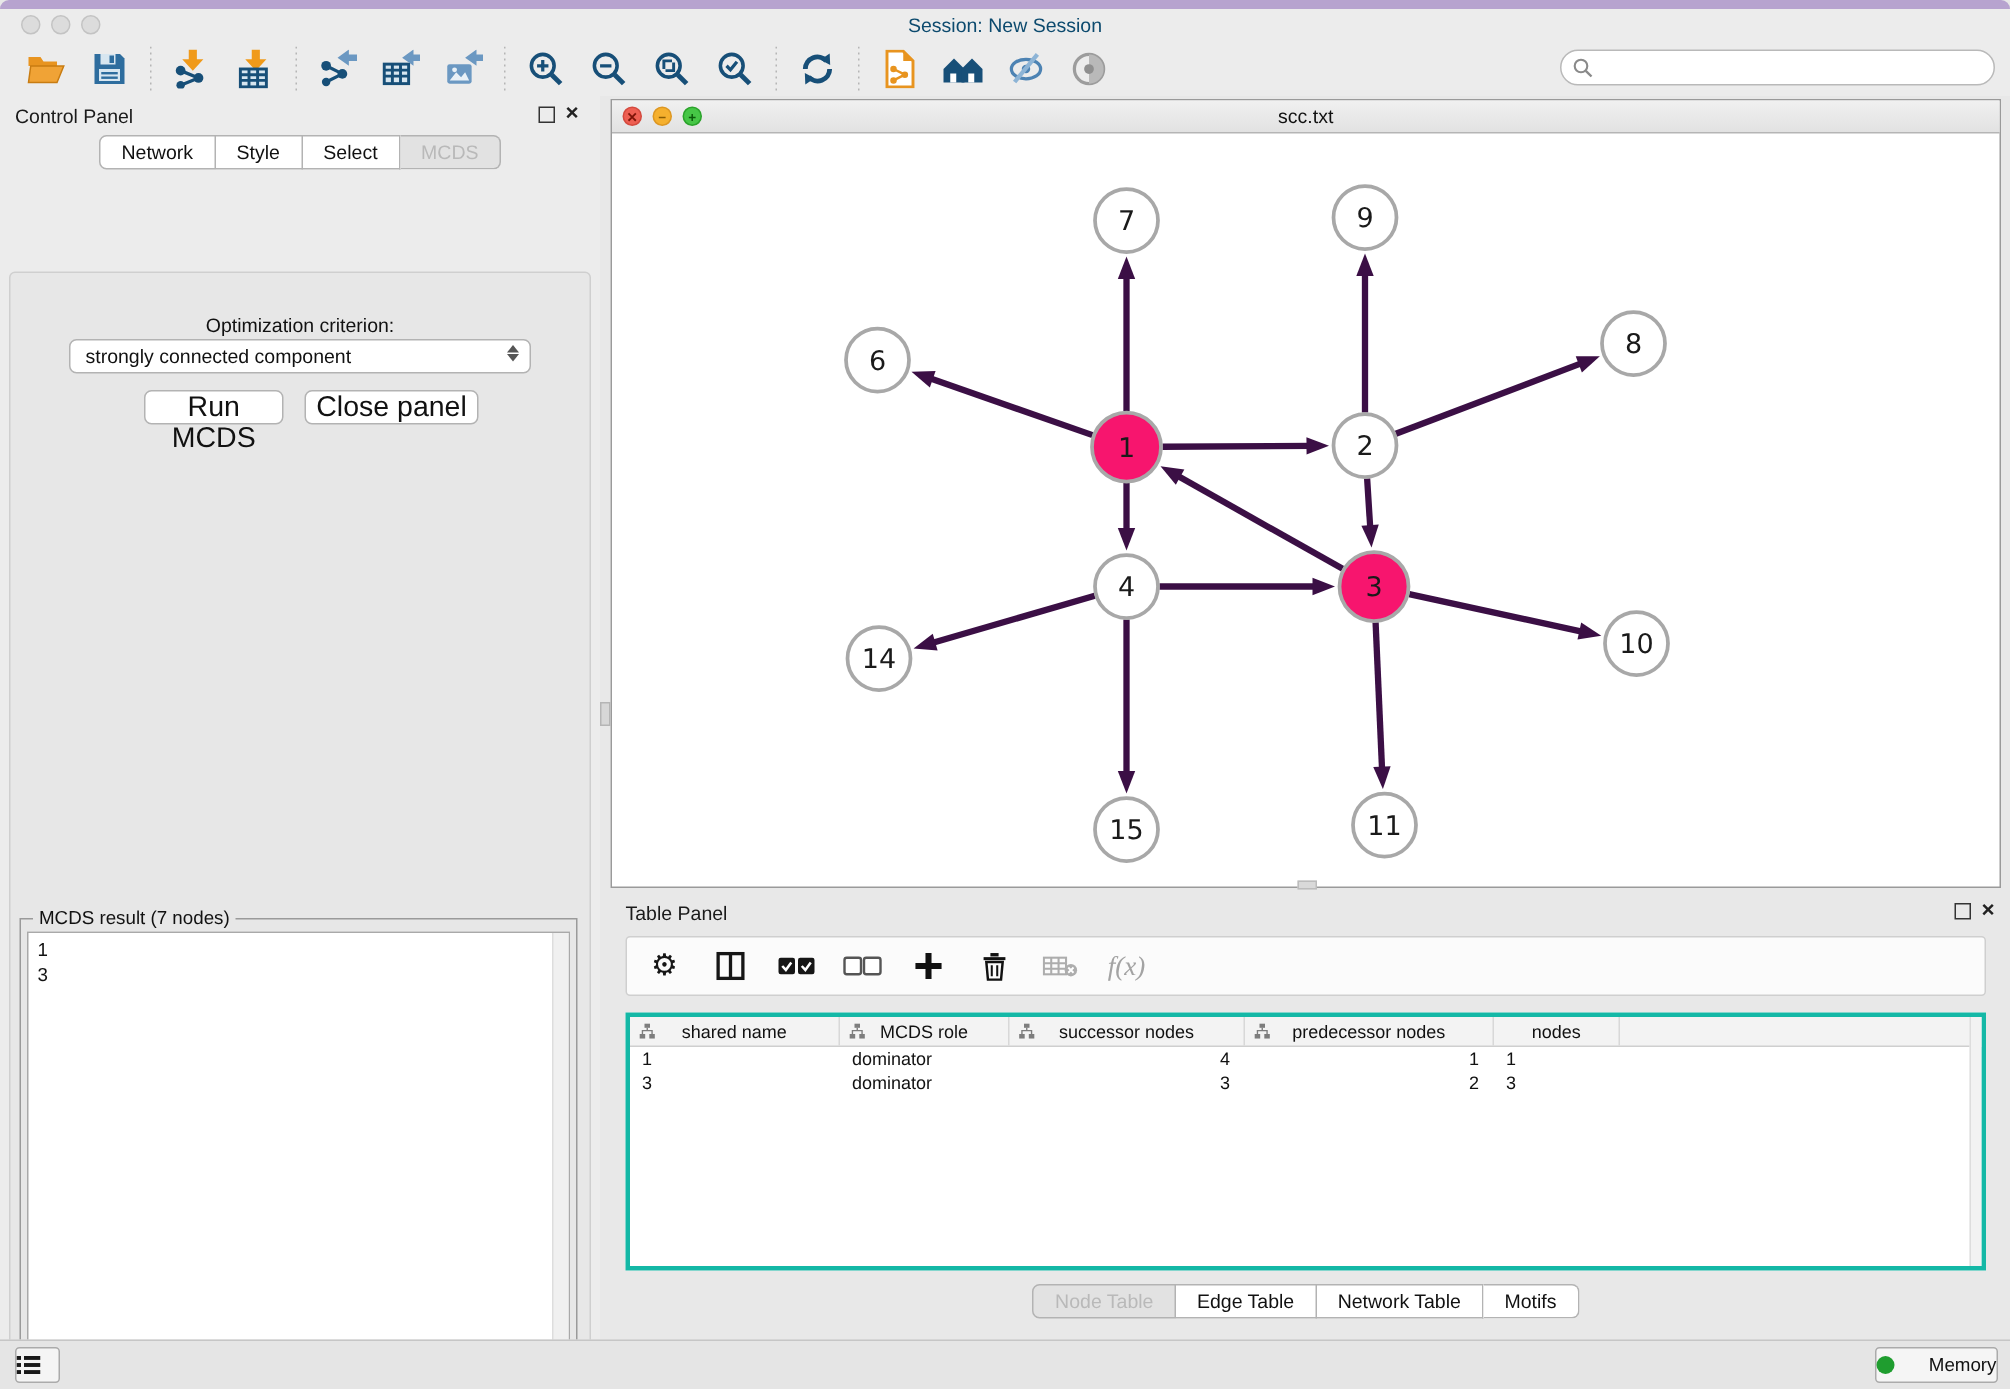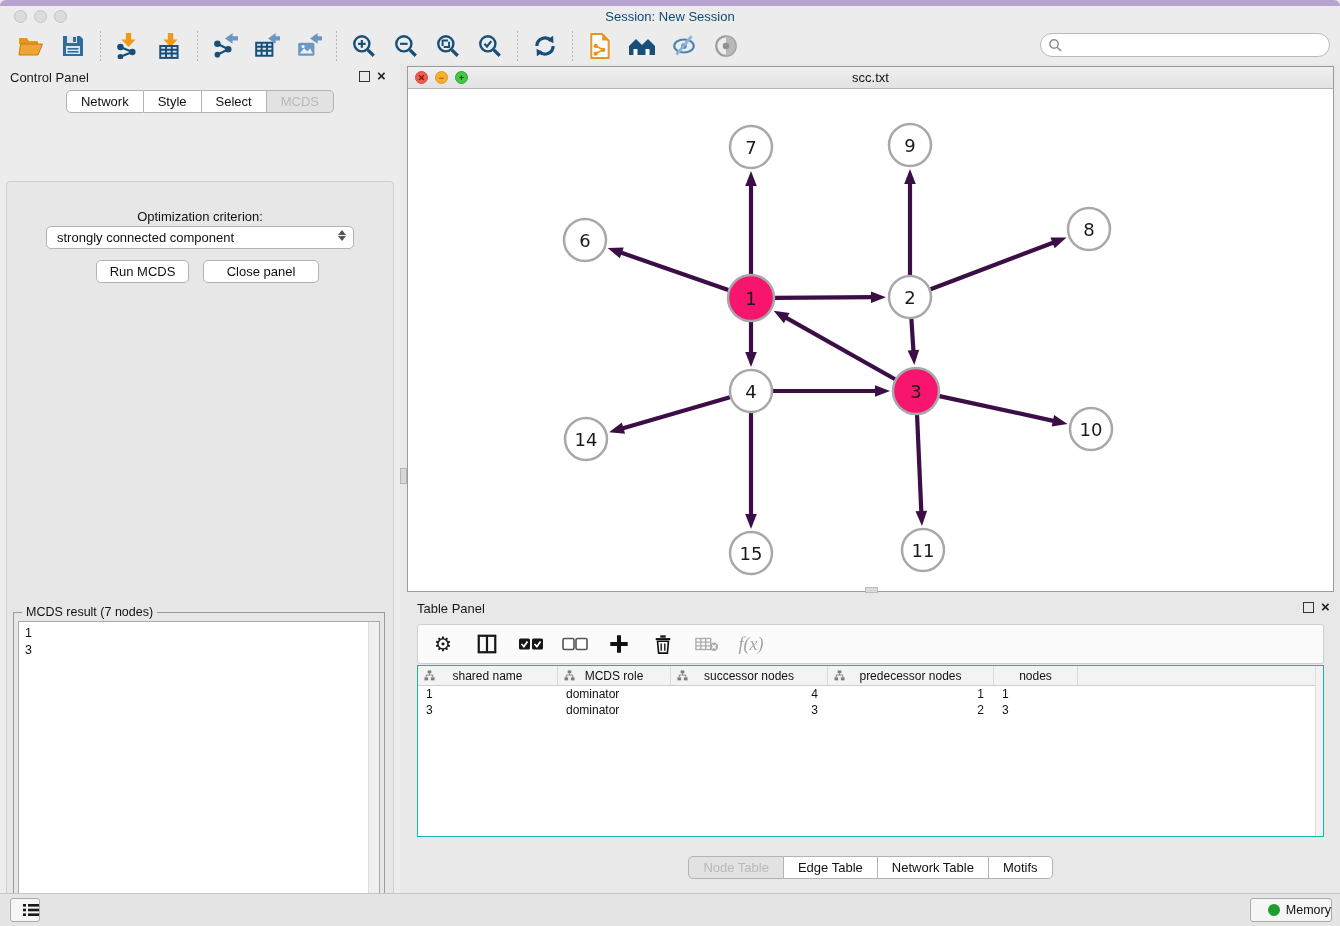--- a/index.html
+++ b/index.html
@@ -32,21 +32,21 @@
   .seg:first-child { border-left:1px solid #b3b3b3; border-radius:5px 0 0 5px; }
   .seg:last-child { border-radius:0 5px 5px 0; }
   .seg.sel { background:#e2e2e2; color:#b9b9b9; }
   .cp-content { position:absolute; left:6px; top:117px; width:388px; height:763px; background:#e7e7e7; border:1px solid #cfcfcf; border-radius:4px; }
   .opt-label { position:absolute; left:0; top:27px; width:100%; text-align:center; font-size:13px; color:#111; }
   .select-box { position:absolute; left:39px; top:44px; width:308px; height:23px; background:#fff; border:1px solid #b3b3b3; border-radius:5px; font-size:13px; line-height:21px; padding-left:10px; color:#111; }
   .select-arrows { position:absolute; right:7px; top:3px; display:flex; flex-direction:column; gap:1px; }
   .select-arrows i { width:0; height:0; border-left:4px solid transparent; border-right:4px solid transparent; }
   .arr-up { border-bottom:5px solid #555; }
   .arr-dn { border-top:5px solid #555; }
-  .btn { position:absolute; height:23px; background:#fff; border:1px solid #b3b3b3; border-radius:5px; font-size:13px; color:#111; text-align:center; line-height:21px; }
+  .btn { position:absolute; height:23px; background:#fff; border:1px solid #b3b3b3; border-radius:5px; font-size:19px; color:#111; text-align:center; line-height:21px; }
   .fieldset { position:absolute; left:6px; top:430px; width:372px; height:382px; border:1px solid #9a9a9a; }
   .fieldset-legend { position:absolute; left:8px; top:-8px; background:#e7e7e7; padding:0 4px; font-size:12.5px; color:#111; }
   .result-area { position:absolute; left:4px; top:8px; right:4px; bottom:4px; background:#fff; border:1px solid #a9a9a9; }
   .result-pre { font-family:"Liberation Sans", sans-serif; font-size:12.5px; line-height:17px; padding:3px 0 0 6px; color:#111; white-space:pre; }
   .result-scroll { position:absolute; right:0; top:0; width:11px; height:100%; background:#f0f0f0; border-left:1px solid #ddd; }
 
   
   .v-splitter { left:400px; top:64px; width:7px; height:829px; background:#e8e8e8; }
   .v-grab { position:absolute; left:0px; top:404px; width:7px; height:16px; background:#d7d7d7; border:1px solid #b5b5b5; }
 
@@ -59,33 +59,33 @@
   .light-green { left:47px; background:#46c646; border:1px solid #2aa32a; color:#0b5c0b; }
   .net-title { width:100%; text-align:center; font-size:13px; color:#111; line-height:21px; }
   .net-grab { position:absolute; left:457px; bottom:-2px; width:13px; height:6px; background:#d9d9d9; border:1px solid #bcbcbc; }
 
   
   .table-panel { left:407px; top:595px; width:927px; height:298px; background:#e8e8e8; }
   .tp-toolbar { position:absolute; left:10px; top:29px; width:907px; height:40px; background:#fbfbfb; border:1px solid #cfcfcf; border-radius:3px; display:flex; align-items:center; padding-left:12px; gap:18px; }
   .tp-ico { display:flex; align-items:center; justify-content:center; width:26px; height:26px; }
   .gear-ch { font-size:20px; color:#161616; line-height:24px; }
   .fx { font-family:Liberation Serif, serif; font-style:italic; font-size:18px; color:#a3a3a3; }
-  .grid-table { position:absolute; left:10px; top:70px; width:907px; height:172px; background:#fff; border:1px solid #14b8a6; overflow:hidden; }
+  .grid-table { position:absolute; left:10px; top:80px; width:907px; height:172px; background:#fff; border:3px solid #14b8a6; overflow:hidden; }
   .thead { display:flex; height:20px; background:#f3f3f3; border-bottom:1px solid #cfcfcf; }
   .th { position:relative; border-right:1px solid #d8d8d8; font-size:12px; color:#111; display:flex; align-items:center; justify-content:center; }
   .th .hicon { position:absolute; left:6px; top:4px; }
   .trow { display:flex; height:16px; font-size:12px; color:#111; }
   .td { padding:1px 10px 0 8px; }
   .td.r { text-align:right; }
   .tp-tabs { position:absolute; left:0; top:261px; width:100%; display:flex; justify-content:center; }
   .tp-scroll { position:absolute; right:0px; top:0px; width:8px; height:100%; background:#f2f2f2; border-left:1px solid #ddd; }
 
   
   .statusbar { left:0; top:893px; width:1340px; height:33px; background:#e5e5e5; border-top:1px solid #c6c6c6; }
-  .sb-btn { position:absolute; top:4px; height:24px; background:#f5f5f5; border:1px solid #ababab; border-radius:3px; display:flex; align-items:center; justify-content:flex-end; }
+  .sb-btn { position:absolute; top:4px; height:24px; background:#f5f5f5; border:1px solid #ababab; border-radius:3px; display:flex; align-items:center; justify-content:space-between; }
   .mem-dot { width:12px; height:12px; border-radius:50%; background:#1f9d2f; margin-right:6px; }
   .mem-label { font-size:12.5px; color:#111; }
 
   svg text { font-family:"DejaVu Sans", sans-serif; }
 </style>
 </head>
 <body>
 
 <div class="abs top-strip"></div>
 <div class="abs titlebar">

